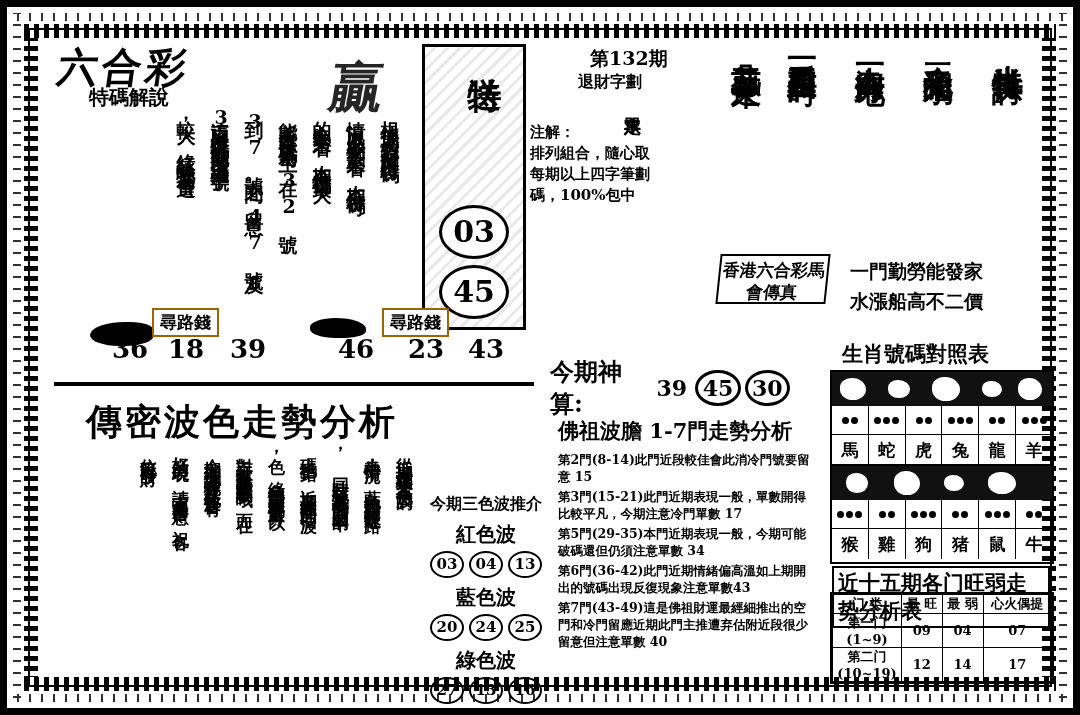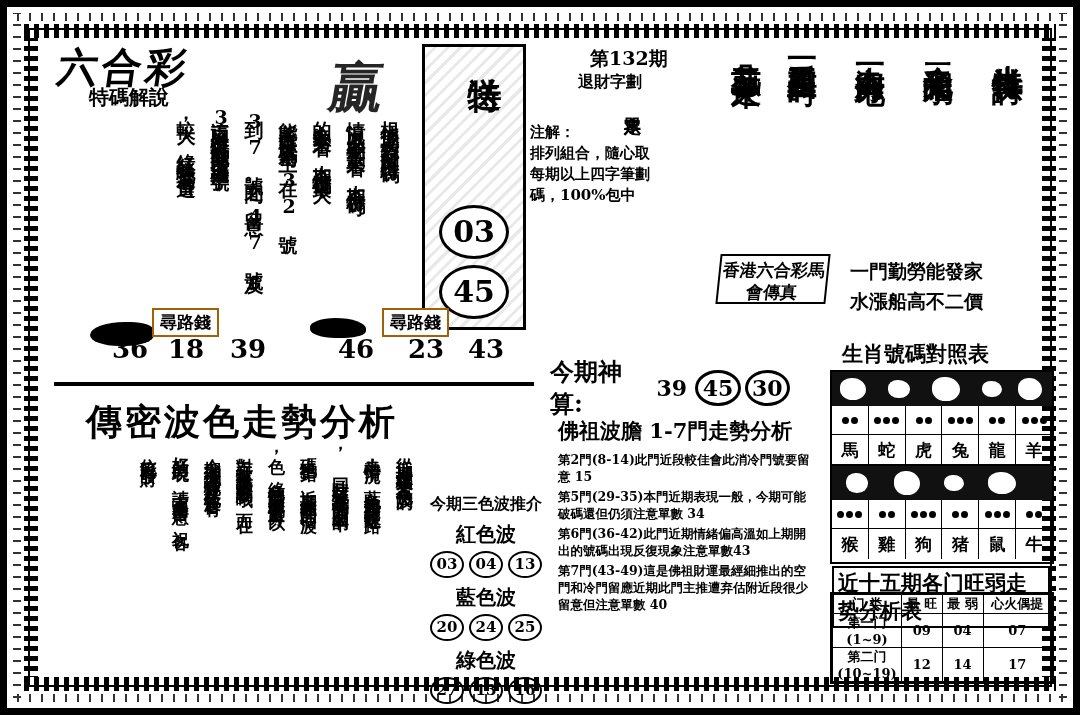--- a/index.html
+++ b/index.html
@@ -258,20 +258,21 @@
     <div class="jinqi">
       <span>今期神算:</span>
       <span class="ob" style="border:none;">39</span>
       <span class="ob">45</span>
       <span class="ob">30</span>
     </div>
 
     <div class="fozu">
       <div class="hd">佛祖波膽 1-7門走勢分析</div>
       <div class="ln">第2門(8-14)此門近段較佳會此消冷門號要留意 15</div>
+      <div class="ln">第3門(15-21)此門近期表現一般，單數開得比較平凡，今期注意冷門單數 17</div>
       <div class="ln">第5門(29-35)本門近期表現一般，今期可能破碼還但仍須注意單數 34</div>
       <div class="ln">第6門(36-42)此門近期情緒偏高溫如上期開出的號碼出現反復現象注意單數43</div>
       <div class="ln">第7門(43-49)這是佛祖財運最經細推出的空門和冷門留應近期此門主推遭弃估附近段很少留意但注意單數 40</div>
     </div>
 
     <div class="zod-title">生肖號碼對照表</div>
     <div class="zod-box">
       <div class="zod-row">
         <div class="zod-art">
           <div class="shape" style="left:8px;top:6px;width:26px;height:22px;"></div>

